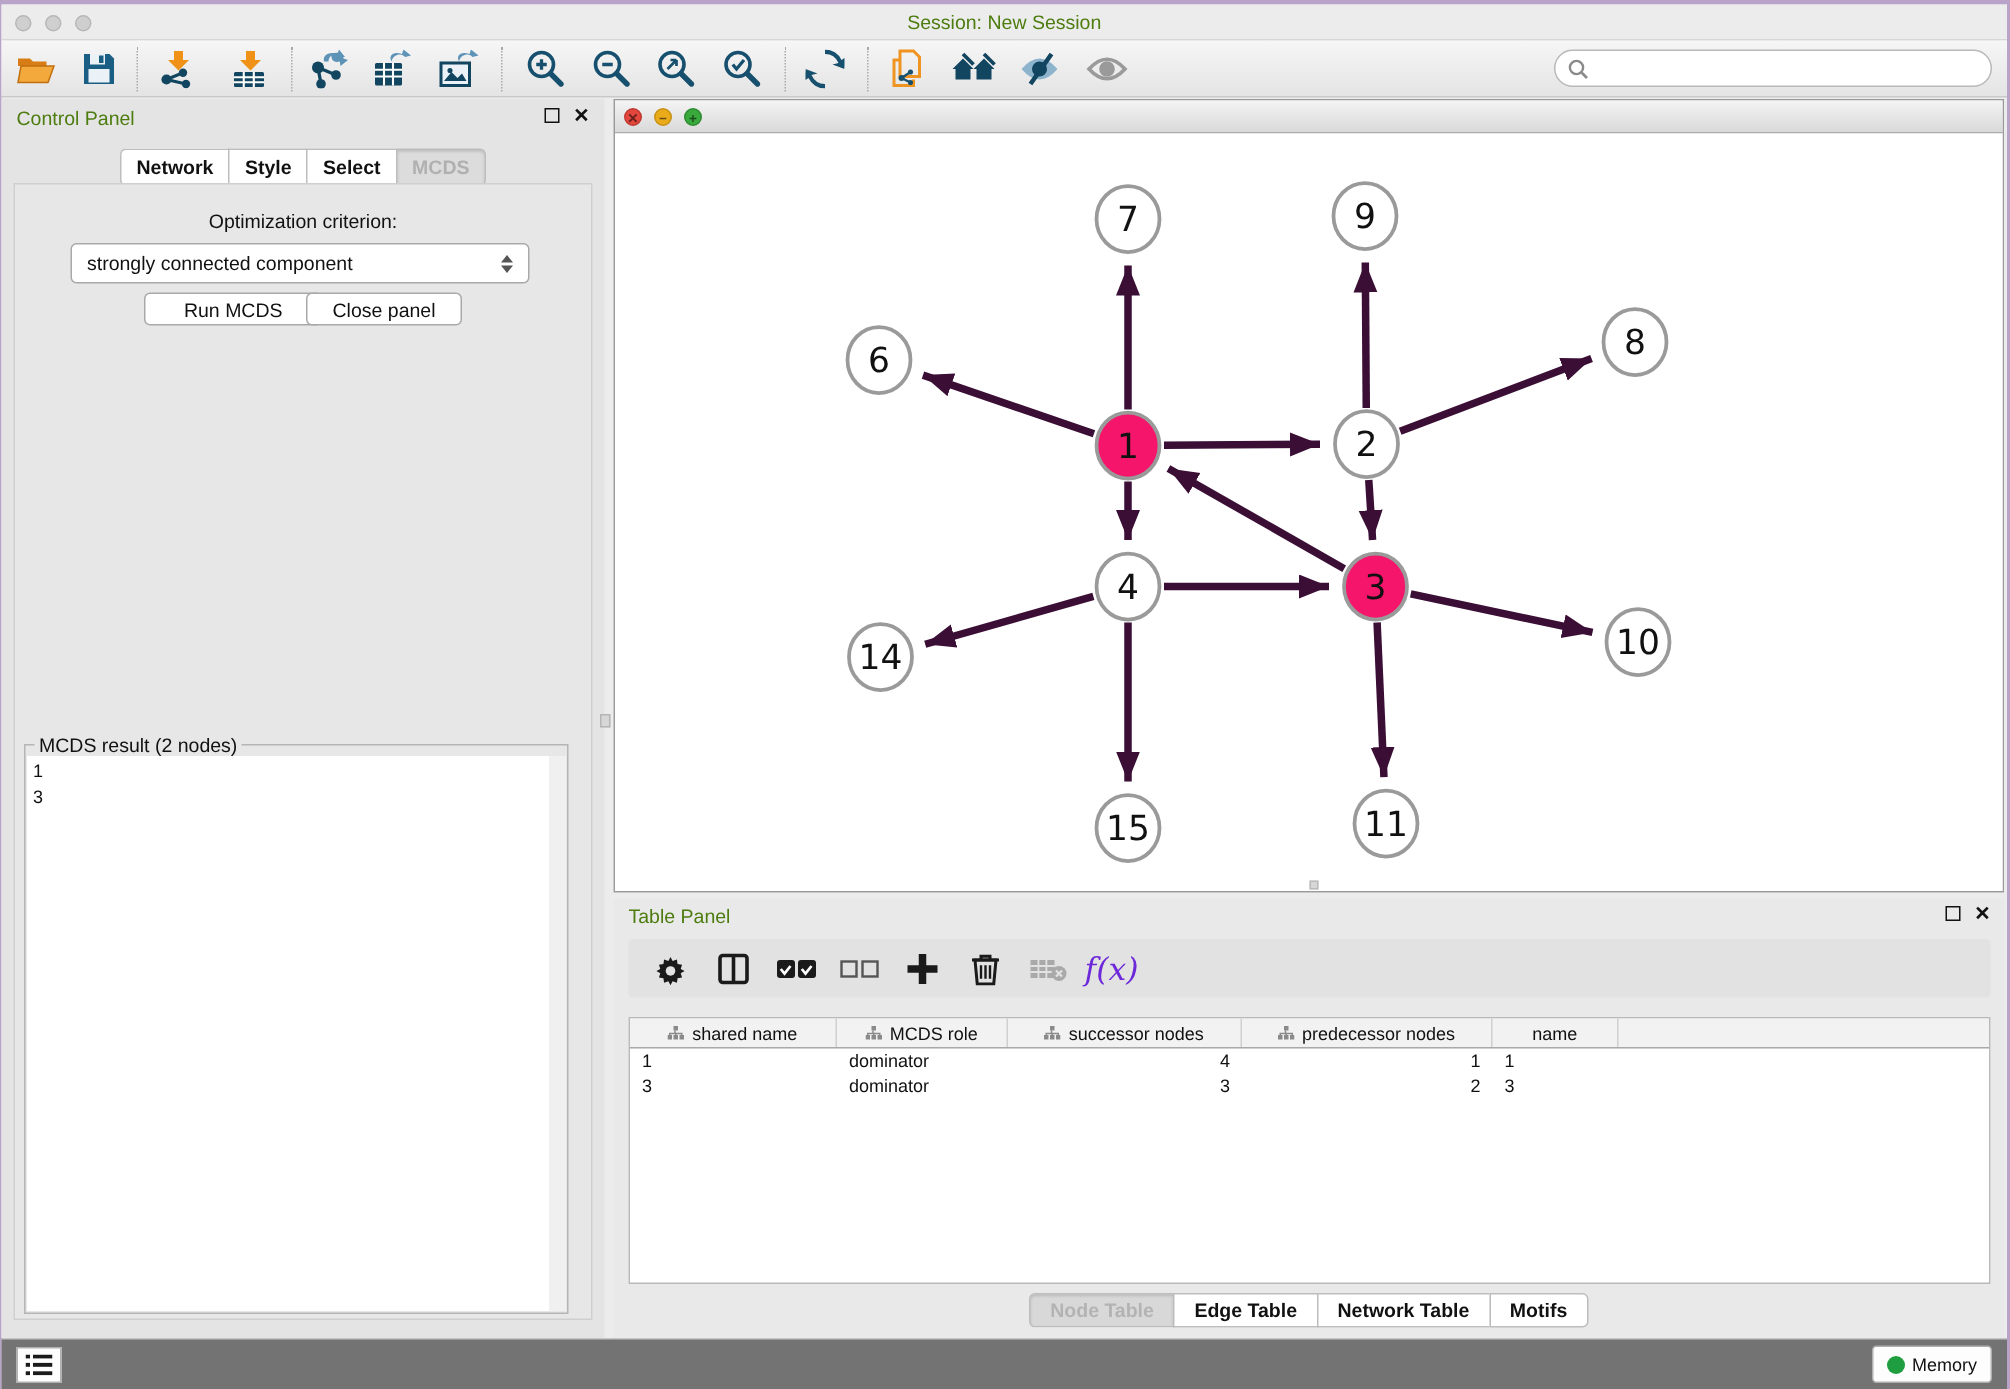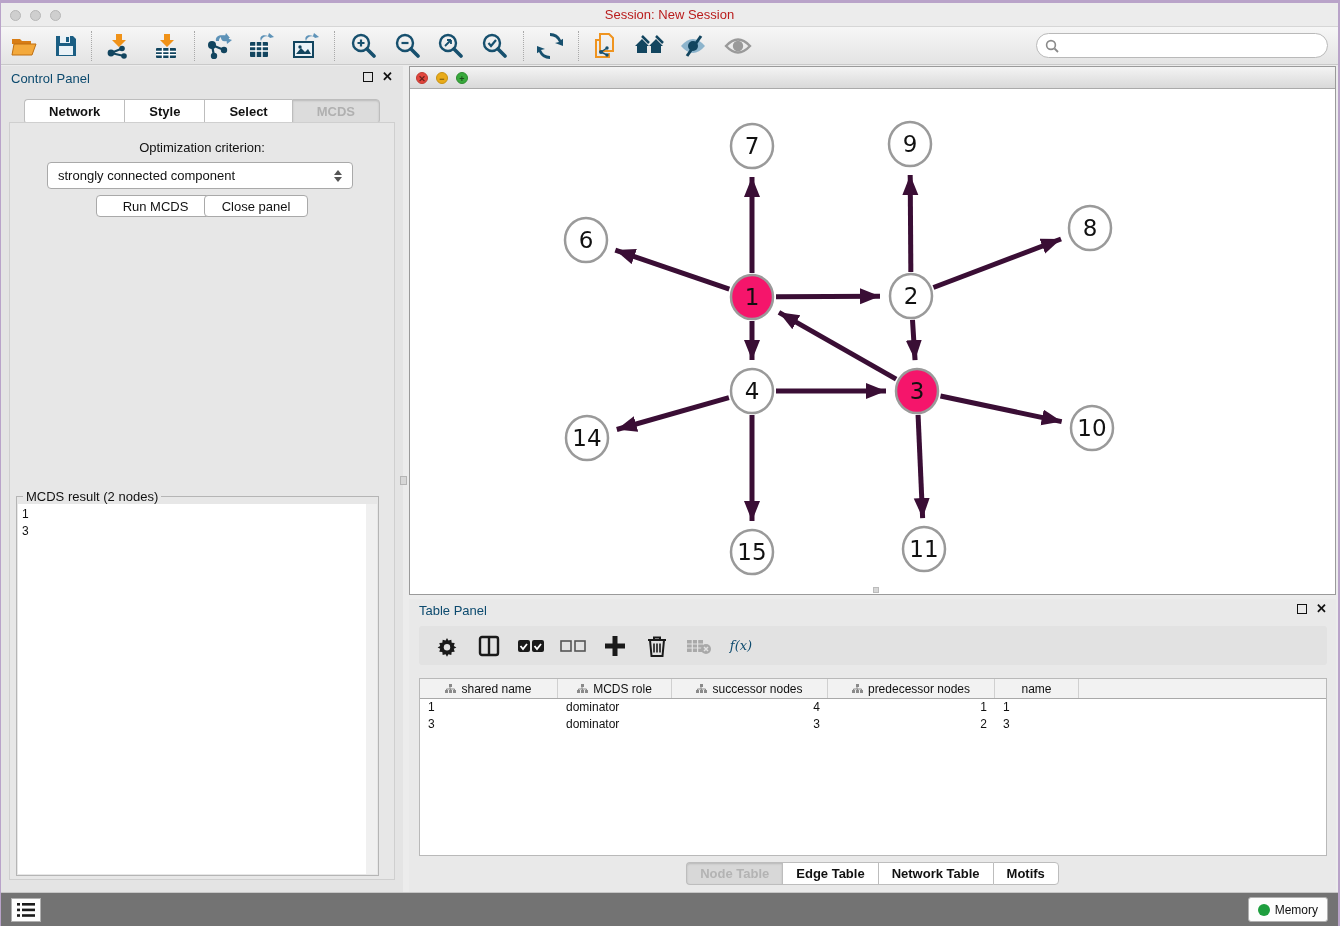--- a/index.html
+++ b/index.html
@@ -4,45 +4,45 @@
 <style>
   * { margin:0; padding:0; box-sizing:border-box; }
   html,body { width:1340px; height:926px; overflow:hidden; }
   body { background:#b9a3c9; font-family:"Liberation Sans", sans-serif; position:relative; }
   .app { position:absolute; top:3px; left:1px; right:2px; bottom:0; background:#ececec; }
 
   
   .titlebar { position:absolute; top:0; left:0; right:0; height:24px; background:#ececec;
               border-bottom:1px solid #d6d6d6; }
   .titlebar .title { position:absolute; left:0; right:0; top:4px; text-align:center;
-                     font-size:13px; color:#b91c1c; }
+                     font-size:13px; color:#4d7c0f; }
   .tl-dot { position:absolute; top:7px; width:11px; height:11px; border-radius:50%;
             background:#cfcfcf; border:1px solid #b7b7b7; }
 
   
   .toolbar { position:absolute; top:24px; left:0; right:0; height:38px;
              background:linear-gradient(#f6f6f6,#e4e4e4); border-bottom:1px solid #c9c9c9; }
   .tb-btn { position:absolute; top:3px; width:34px; height:32px; display:flex;
             align-items:center; justify-content:center; }
   .tb-sep { position:absolute; top:4px; height:30px; width:0;
             border-left:1px dotted #a9a9a9; }
   .search { position:absolute; top:6px; right:10px; width:292px; height:25px;
             background:#fff; border:1px solid #b9b9b9; border-radius:13px;
             display:flex; align-items:center; padding-left:8px; }
   .search svg { flex:0 0 auto; }
   .search input { border:0; outline:0; background:transparent; font-size:12px; width:250px; margin-left:4px; }
 
   
   .cpanel { position:absolute; top:63px; left:0; width:402px; bottom:34px; background:#e4e4e4; }
-  .panel-head { position:absolute; top:5px; left:10px; font-size:13px; color:#0c4a6e; }
+  .panel-head { position:absolute; top:5px; left:10px; font-size:13px; color:#4d7c0f; }
   .mini-btns { position:absolute; top:6px; right:10px; display:flex; gap:9px; align-items:center; }
   .mini-float { width:10px; height:10px; border:1.5px solid #111; }
   .mini-close { font-size:13px; font-weight:bold; color:#111; line-height:10px; }
   .cp-tabs { position:absolute; top:33px; left:0; right:0; display:flex; justify-content:center; }
-  .tab { font-size:13px; font-weight:bold; padding:4px 24px; background:#fff;
+  .tab { font-size:13px; font-weight:bold; padding:4px 10px; background:#fff;
          border:1px solid #bdbdbd; border-right-width:0; color:#111; }
   .tab:first-child { border-top-left-radius:4px; border-bottom-left-radius:4px; }
   .tab:last-child { border-right-width:1px; border-top-right-radius:4px; border-bottom-right-radius:4px; }
   .tab.active { background:#dcdcdc; color:#b0b0b0; box-shadow:inset 0 1px 2px rgba(0,0,0,.15); }
   .cp-body { position:absolute; top:56px; left:8px; right:8px; bottom:12px;
              background:#e7e7e7; border:1px solid #cfcfcf; }
   .opt-label { position:absolute; top:17px; left:0; right:0; text-align:center; font-size:13px; color:#111; }
   .cp-select { position:absolute; top:39px; left:37px; right:41px; height:27px; background:#fff;
                border:1px solid #a9a9a9; border-radius:4px; font-size:13px; color:#111;
                display:flex; align-items:center; padding:0 10px; }
@@ -73,21 +73,21 @@
   .t-grn { background:#39a93c; border:1px solid #2d8c30; left:46px; }
   .canvas { position:absolute; top:22px; left:0; right:0; bottom:0; background:#fff; }
   .grip { position:absolute; left:50%; bottom:1px; width:6px; height:6px; background:#d7d7d7; border:1px solid #bbb; }
   .splitter-knob { position:absolute; left:399px; top:473px; width:7px; height:9px; background:#d7d7d7; border:1px solid #b5b5b5; }
 
   
   .tpanel { position:absolute; left:408px; right:2px; top:596px; bottom:34px; background:#e9e9e9; }
   .tp-toolbar { position:absolute; top:27px; left:10px; right:9px; height:39px; background:#e2e2e2;
                 border-radius:3px; display:flex; align-items:center; gap:14px; padding-left:14px; }
   .tp-ic { width:28px; height:28px; display:flex; align-items:center; justify-content:center; }
-  .fx { font-family:"DejaVu Serif", serif; font-style:italic; font-size:13px; color:#0c4a6e; }
+  .fx { font-family:"DejaVu Serif", serif; font-style:italic; font-size:21px; color:#6d28d9; }
   .ttable { position:absolute; top:79px; left:10px; right:9px; bottom:36px; background:#fff;
             border:1px solid #b9b9b9; overflow:hidden; }
   .thead { display:flex; height:20px; background:#f2f2f2; border-bottom:1px solid #a9a9a9; }
   .th { display:flex; align-items:center; justify-content:center; gap:5px; font-size:12px; color:#111;
         border-right:1px solid #d0d0d0; height:100%; }
   .trow { display:flex; height:17px; font-size:12px; color:#111; }
   .td { padding:1px 8px; overflow:hidden; white-space:nowrap; }
   .tp-tabs { position:absolute; bottom:7px; left:0; right:0; display:flex; justify-content:center; }
   .tp-tab { font-size:13px; font-weight:bold; padding:3px 13px; background:#fff;
             border:1px solid #bdbdbd; border-right-width:0; color:#111; }

